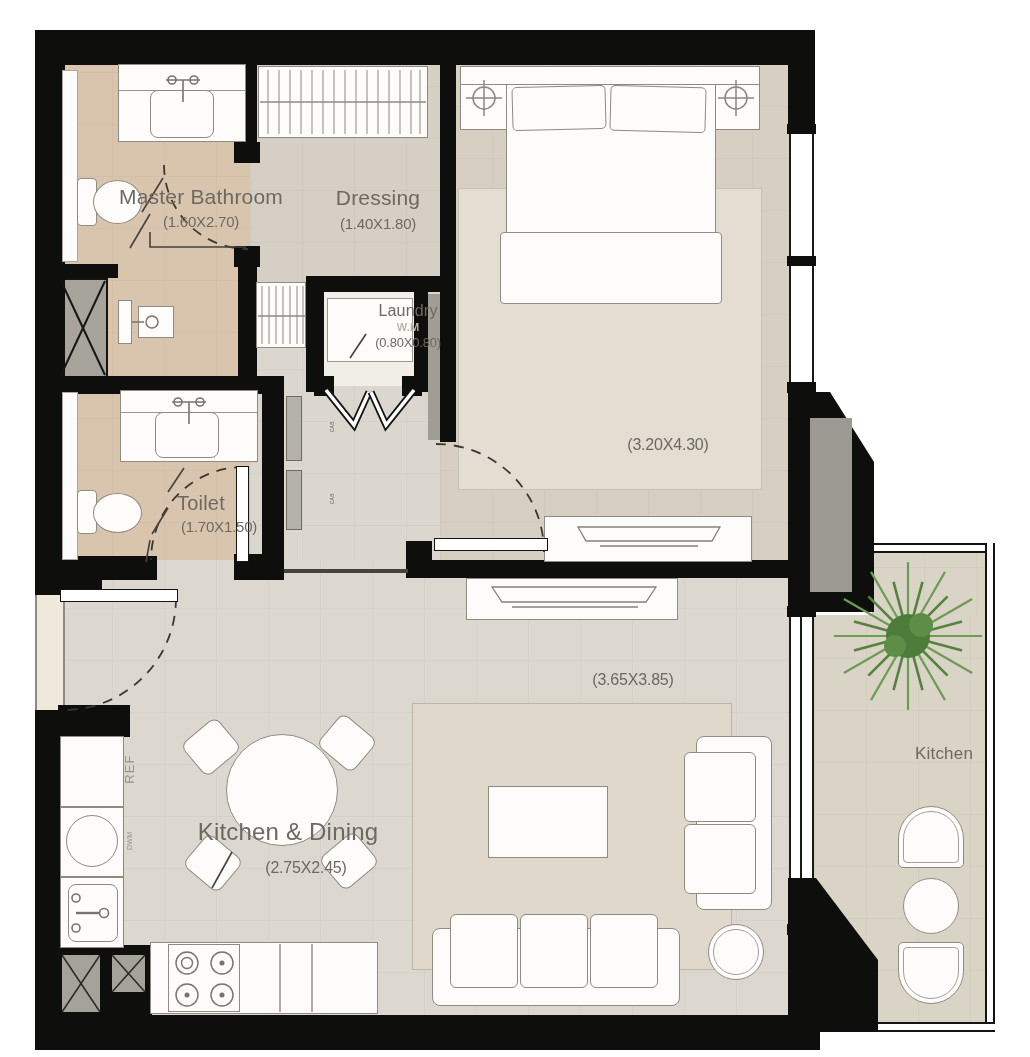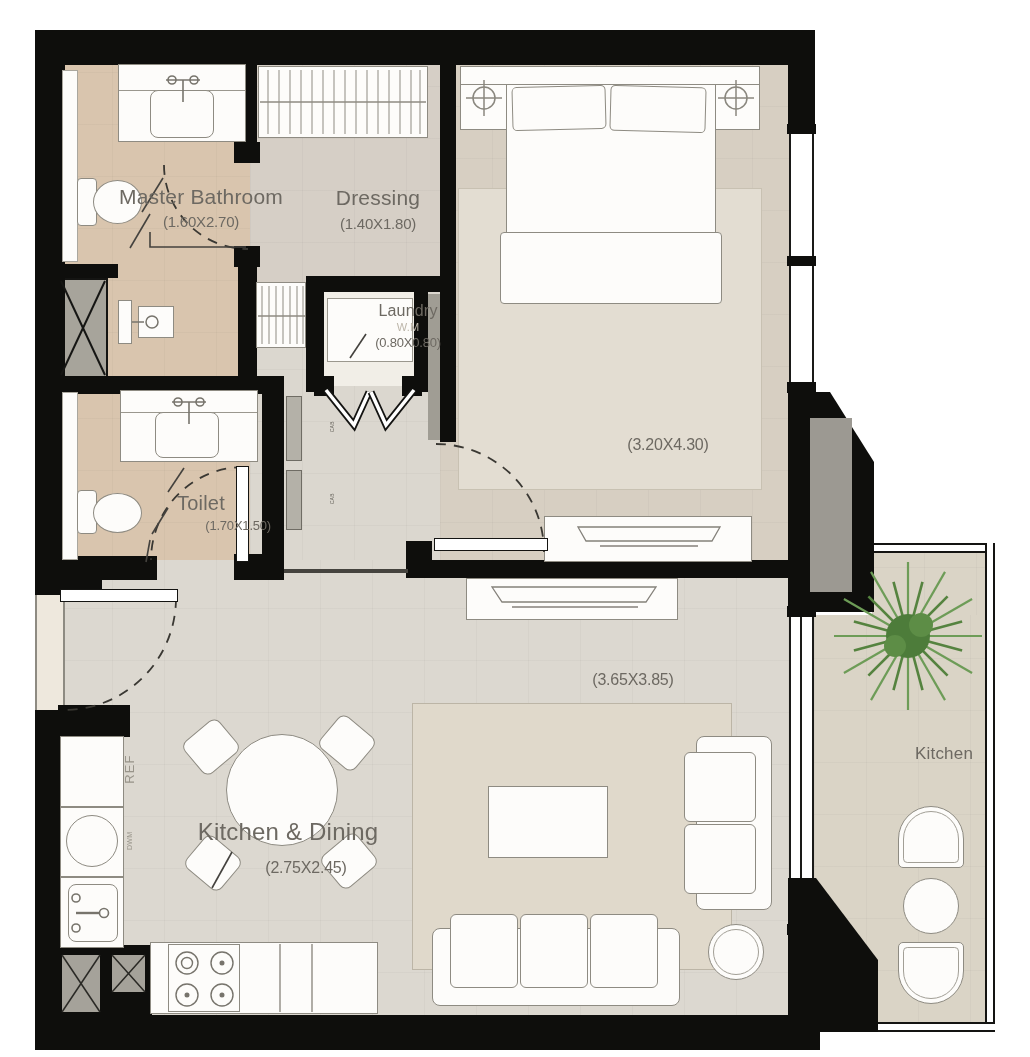--- a/index.html
+++ b/index.html
@@ -313,27 +313,27 @@
     </g>
   </svg>
 
   <div class="label" style="left:63px;top:185px;width:200px;font-size:21px;">Master Bathroom</div>
   <div class="label dims" style="left:63px;top:214px;width:200px;font-size:15px;">(1.60X2.70)</div>
 
   <div class="label" style="left:250px;top:186px;width:180px;font-size:21px;">Dressing</div>
   <div class="label dims" style="left:250px;top:216px;width:180px;font-size:15px;">(1.40X1.80)</div>
 
   <div class="label" style="left:328px;top:302px;width:84px;font-size:16px;">Laundry</div>
-  <div class="label" style="left:328px;top:321px;width:84px;font-size:11px;color:#bdb6aa;">W.M</div>
+  <div class="label" style="left:328px;top:321px;width:84px;font-size:11px;color:#bdb6aa;font-weight:bold;">W.M</div>
   <div class="label dims" style="left:326px;top:336px;width:88px;font-size:13px;">(0.80X0.80)</div>
 
   <div class="label dims" style="left:510px;top:436px;width:240px;">(3.20X4.30)</div>
 
   <div class="label" style="left:93px;top:492px;width:140px;font-size:20px;">Toilet</div>
-  <div class="label dims" style="left:93px;top:519px;width:140px;font-size:13px;text-align:right;">(1.70X1.50)</div>
+  <div class="label dims" style="left:111px;top:519px;width:140px;font-size:15px;">(1.70X1.50)</div>
 
   <div class="label dims" style="left:475px;top:671px;width:240px;">(3.65X3.85)</div>
 
   <div class="label" style="left:140px;top:819px;width:220px;font-size:24px;">Kitchen &amp; Dining</div>
   <div class="label dims" style="left:158px;top:859px;width:220px;">(2.75X2.45)</div>
 
   <div class="label" style="left:856px;top:745px;width:100px;font-size:17px;">Kitchen</div>
 
   <div class="label" style="left:60px;top:762px;width:64px;font-size:13px;color:#98948a;letter-spacing:1px;">
     <span class="vtext">REF</span>

